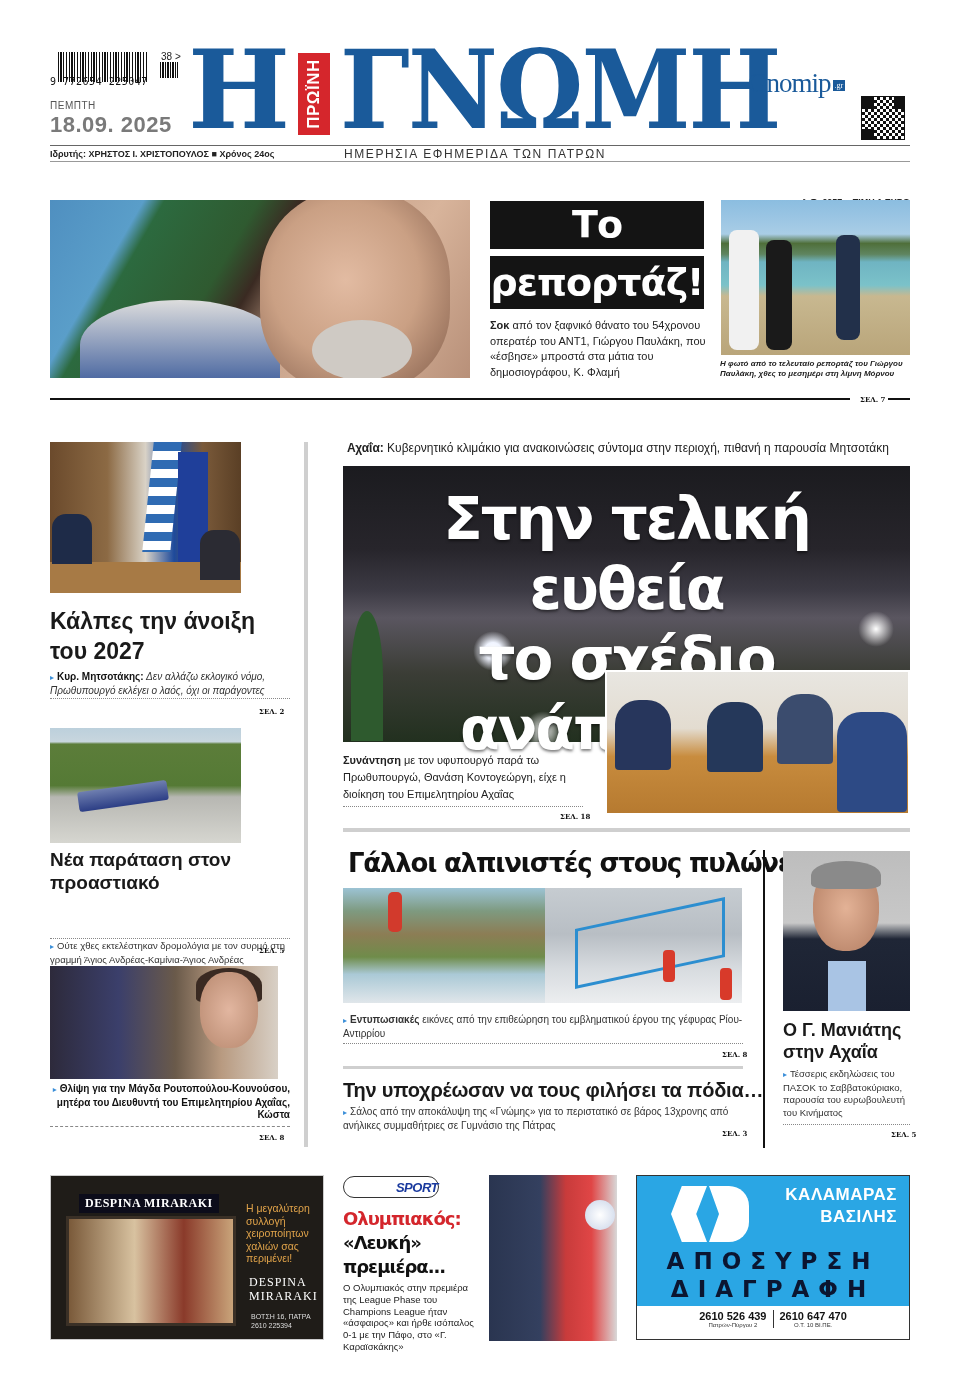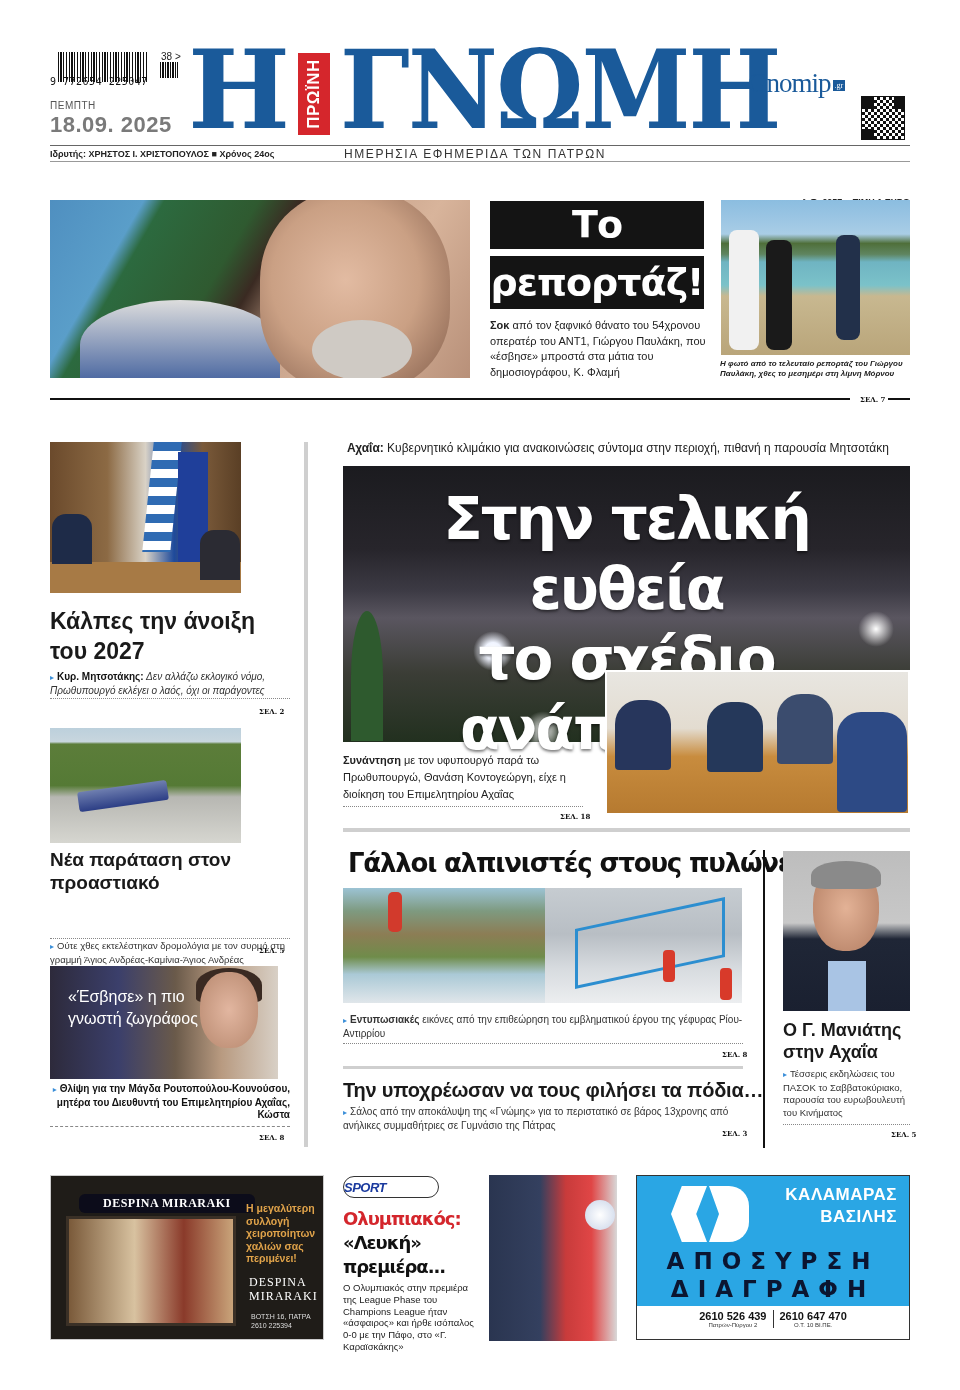--- a/index.html
+++ b/index.html
@@ -141,26 +141,26 @@
   .ph-maniatis .hair3 { position:absolute; left: 28px; top: 10px; width: 70px; height: 28px; border-radius: 50% 50% 20% 20%; background: #8a8a8a; }
   .ph-maniatis .shirt { position:absolute; left: 45px; top: 110px; width: 38px; height: 50px; background: #a9c4e4; }
   .man-head { left: 783px; top: 1019px; width: 130px; font-size: 18px; line-height: 22px; color: #1a1a1a; }
   .man-sub { left: 783px; top: 1068px; width: 130px; font-size: 9.5px; line-height: 12.5px; color: #333; }
   .d6 { left: 783px; top: 1124px; width: 127px; }
   .ref-5b { left: 891px; top: 1130px; }
 
   
   .ad-despina { left: 50px; top: 1175px; width: 274px; height: 165px; background: #1f1c18; border: 1px solid #ccc; }
   .ad-despina .shop { position:absolute; left: 15px; top: 40px; width: 170px; height: 110px; background: linear-gradient(90deg, #7a5a3a, #d8c2a0 40%, #8a3a2a 70%, #c9a47a); border: 3px solid #3a3026; }
-  .ad-despina .brand-top { position:absolute; left: 28px; top: 18px; background: #0c0c1a; color: #fff; font-family: "Liberation Serif", serif; font-weight: bold; font-size: 12px; padding: 2px 24px; letter-spacing: 0.5px; border-radius: 6px; }
-  .ad-despina .slogan { position:absolute; left: 195px; top: 26px; width: 78px; font-size: 10.5px; line-height: 12.5px; color: #e0a34a; font-weight: bold; }
+  .ad-despina .brand-top { position:absolute; left: 28px; top: 18px; background: #0c0c1a; color: #fff; font-family: "Liberation Serif", serif; font-weight: bold; font-size: 12px; padding: 2px 6px; letter-spacing: 0.5px; }
+  .ad-despina .slogan { position:absolute; left: 195px; top: 26px; width: 78px; font-size: 10.5px; line-height: 12.5px; color: #e0a34a; font-weight: normal; }
   .ad-despina .brand-bot { position:absolute; left: 198px; top: 99px; color: #fff; font-family: "Liberation Serif", serif; font-size: 12px; line-height: 14px; letter-spacing: 1px; }
   .ad-despina .addr { position:absolute; left: 200px; top: 136px; color: #ddd; font-size: 7px; line-height: 9px; }
 
-  .sport-pill { left: 343px; top: 1176px; width: 96px; height: 22px; border: 1px solid #333; border-radius: 11px; display:flex; align-items:center; justify-content:flex-start; }
+  .sport-pill { left: 343px; top: 1176px; width: 96px; height: 22px; border: 1px solid #333; border-radius: 11px; display:flex; align-items:center; justify-content:flex-end; }
   .sport-pill span { font-weight: bold; font-style: italic; color: #1a3a9e; font-size: 13px; letter-spacing: -0.5px; }
   .oly-head { left: 343px; top: 1207px; width: 140px; font-family: "DejaVu Sans", sans-serif; font-weight: bold; font-size: 18px; line-height: 24px; letter-spacing: -1px; color: #111; }
   .oly-head .red { color: #d4262c; }
   .oly-sub { left: 343px; top: 1282px; width: 140px; font-size: 9.5px; line-height: 11.8px; color: #222; }
   .ph-football { left: 489px; top: 1175px; width: 128px; height: 166px;
     background: linear-gradient(90deg, #2a3550 0%, #34405f 40%, #c83b3b 60%, #e04646 80%, #d8d8d8 100%); }
   .ph-football .ball { position:absolute; left: 96px; top: 25px; width: 30px; height: 30px; border-radius: 50%; background: radial-gradient(#fff, #c9d4e8); }
 
   .ad-kalamaras { left: 636px; top: 1175px; width: 274px; height: 165px; border: 1px solid #333; background: #ffffff; }
   .ad-kalamaras .blue { position:absolute; left: 0; top: 0; width: 272px; height: 130px; background: #2aa6e4; }
@@ -244,21 +244,20 @@
     <div class="train"></div>
   </div>
   <h2 class="abs head-l h-nea">Νέα παράταση στον προαστιακό</h2>
   <p class="abs sub-l s-nea"><span class="bullet">▸</span><span>Ούτε χθες εκτελέστηκαν δρομολόγια με τον συρμό στη γραμμή Άγιος Ανδρέας-Καμίνια-Άγιος Ανδρέας</span></p>
   <div class="abs dotted d2"></div>
   <div class="abs page-ref ref-5a">ΣΕΛ. 5</div>
 
   <div class="abs photo ph-painter">
     <div class="hair"></div>
     <div class="face2"></div>
-    <div class="overlay-text" style="width:130px;">«Έσβησε» η πιο γνωστή ζωγράφος</div>
   </div>
   <p class="abs sub-l s-painter"><span class="bullet">▸</span><b>Θλίψη για την Μάγδα Ρουτοπούλου-Κουνούσου, μητέρα του Διευθυντή του Επιμελητηρίου Αχαΐας, Κώστα</b></p>
   <div class="abs dotted d3"></div>
   <div class="abs page-ref ref-4">ΣΕΛ. 8</div>
 
   <div class="abs vline-left"></div>
 </section>
 
 <section>
   <p class="abs kicker"><b>Αχαΐα:</b><span> Κυβερνητικό κλιμάκιο για ανακοινώσεις σύντομα στην περιοχή, πιθανή η παρουσία Μητσοτάκη</span></p>
@@ -335,21 +334,21 @@
     </div>
   </div>
 
   <div class="abs sport-pill">
       <span>SPORT</span>
     </div>
   <h2 class="abs oly-head">
     <span class="red">Ολυμπιακός:</span><br>
     <span>«Λευκή» πρεμιέρα...</span>
   </h2>
-  <p class="abs oly-sub">Ο Ολυμπιακός στην πρεμιέρα της League Phase του Champions League ήταν «άσφαιρος» και ήρθε ισόπαλος 0-0 με την Πάφο, στο «Γ. Καραϊσκάκης»</p>
+  <p class="abs oly-sub">Ο Ολυμπιακός στην πρεμιέρα της League Phase του Champions League ήταν «άσφαιρος» και ήρθε ισόπαλος 0-1 με την Πάφο, στο «Γ. Καραϊσκάκης»</p>
   <div class="abs photo ph-football">
     <div class="ball"></div>
   </div>
 
   <div class="abs ad-kalamaras">
     <div class="blue"></div>
     <div class="logo">
       <div class="k"></div>
       <div class="b"></div>
     </div>

